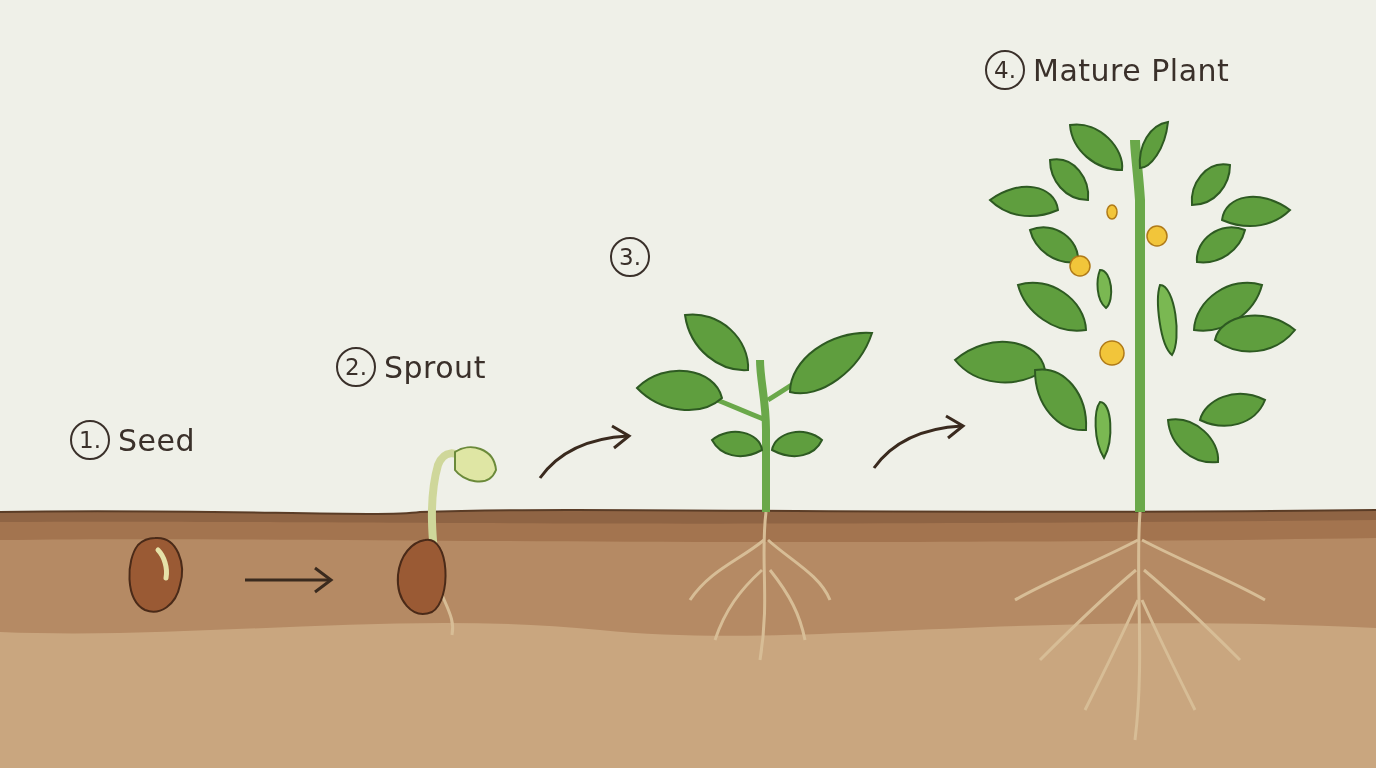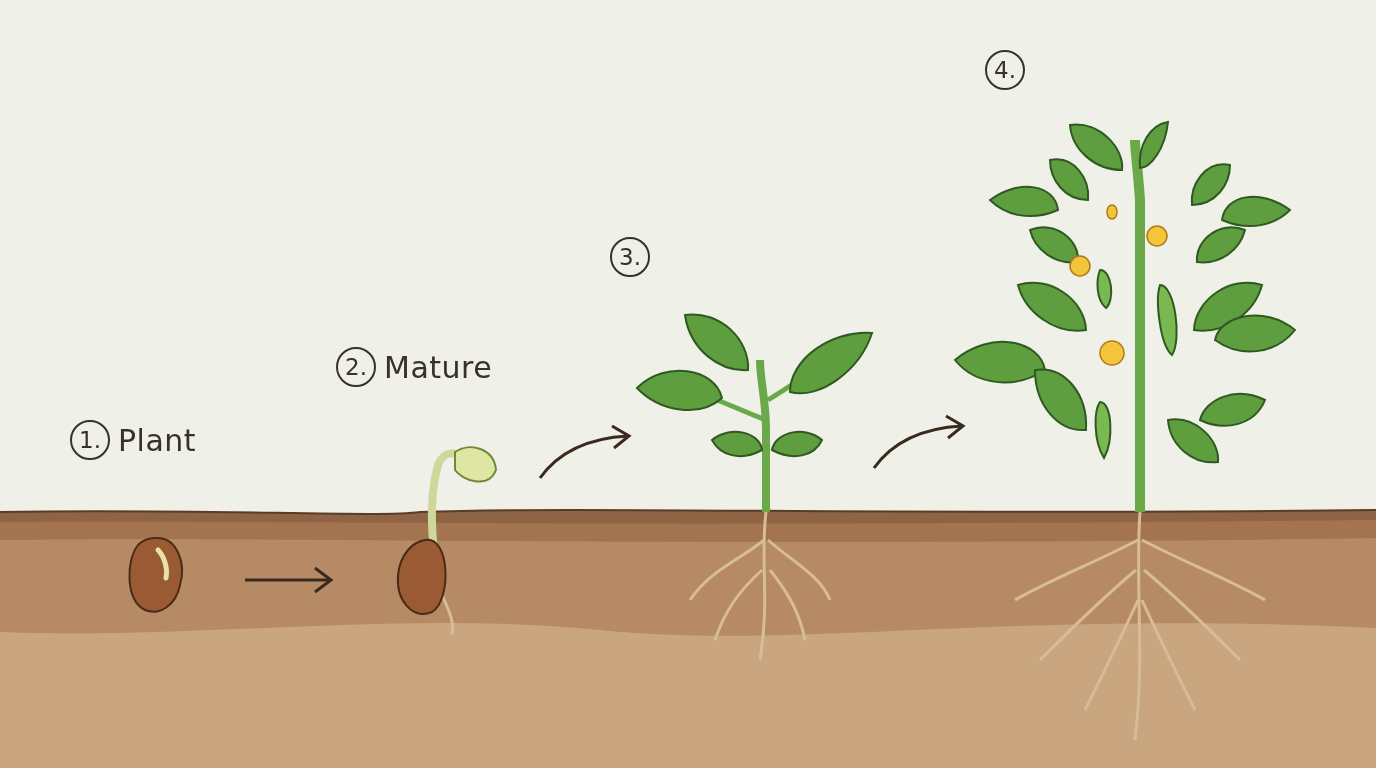--- a/index.html
+++ b/index.html
@@ -101,24 +101,25 @@
     <g fill="#7ab852" stroke="#2e5a22" stroke-width="2">
       <path d="M1100,270 C1112,270 1115,300 1106,308 C1096,300 1096,280 1100,270 Z"></path>
       <path d="M1160,285 C1175,285 1182,340 1172,355 C1160,345 1155,300 1160,285 Z"></path>
       <path d="M1100,402 C1112,402 1114,440 1104,458 C1093,440 1094,410 1100,402 Z"></path>
     </g>
   </g>
 </svg>
 
 <div class="stage-label" style="left:70px;top:420px;">
   <div class="num-circle">1.</div>
-  <div class="stage-name">Plant</div>
+  <div class="stage-name">Seed</div>
 </div>
 <div class="stage-label" style="left:336px;top:347px;">
   <div class="num-circle">2.</div>
-  <div class="stage-name">Mature</div>
+  <div class="stage-name">Sprout</div>
 </div>
 <div class="stage-label" style="left:610px;top:237px;">
   <div class="num-circle">3.</div>
 </div>
 <div class="stage-label" style="left:985px;top:50px;">
   <div class="num-circle">4.</div>
+  <div class="stage-name">Mature Plant</div>
 </div>
 
 </body></html>

